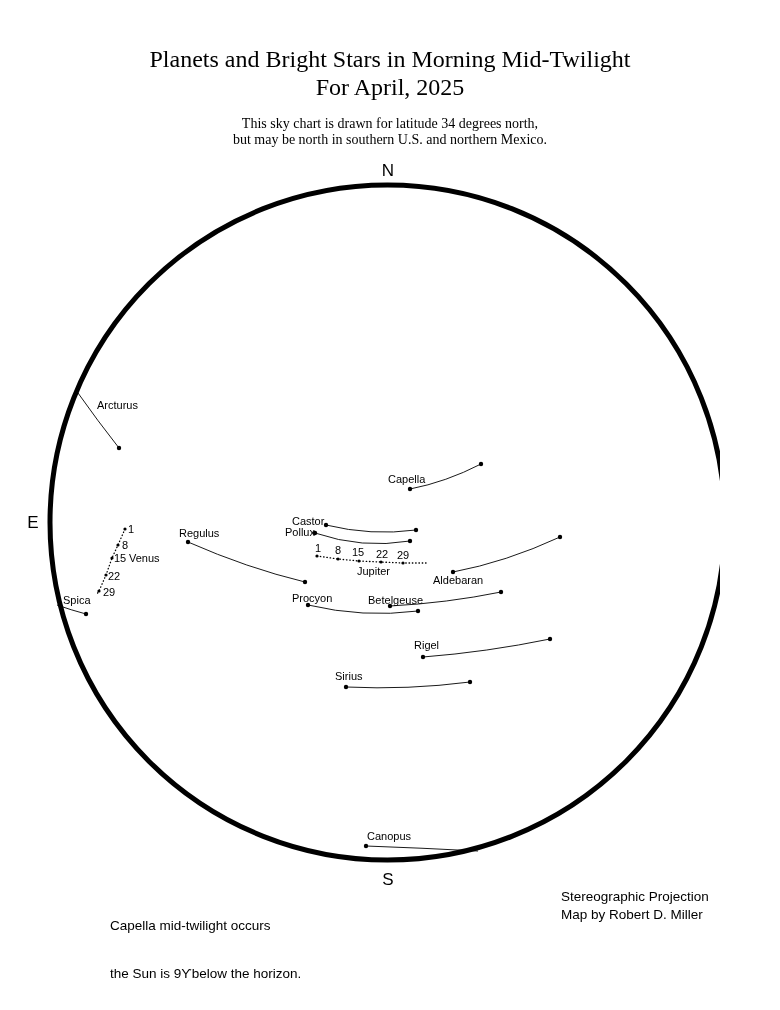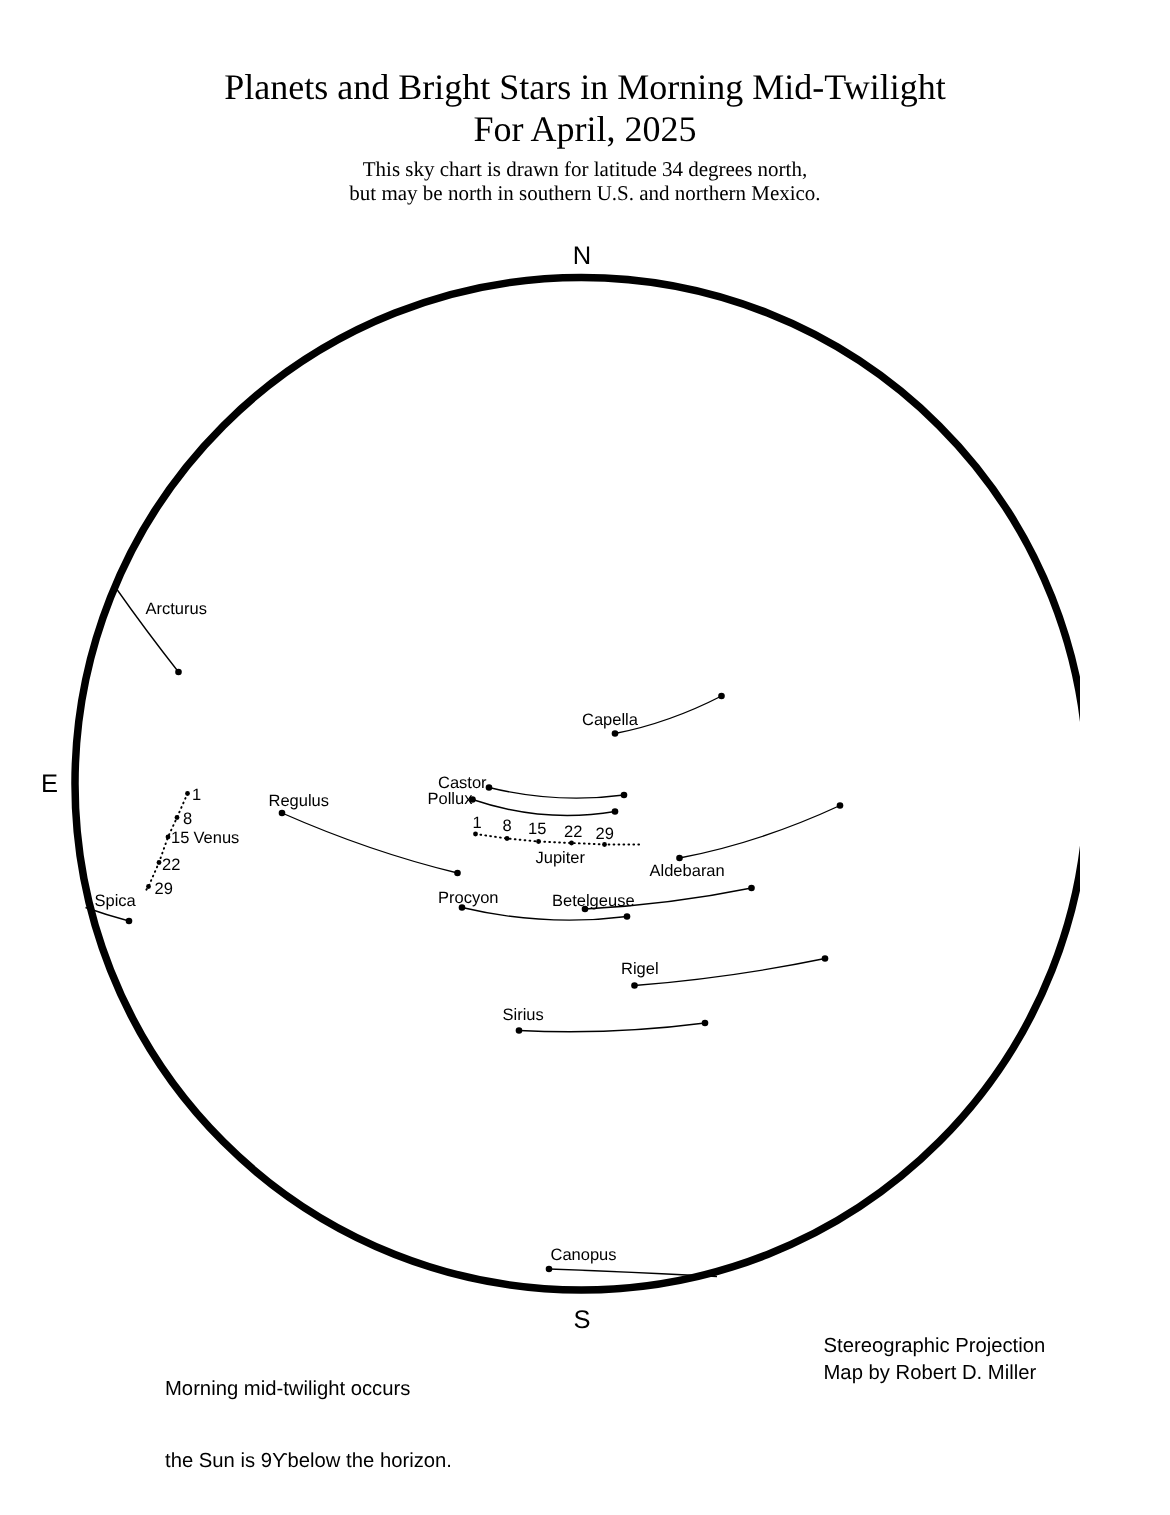--- a/index.html
+++ b/index.html
@@ -1,26 +1,26 @@
 <!DOCTYPE html>
 <html><head>
 <meta charset="utf-8">
 <style>
   html,body{margin:0;padding:0;background:#fff;}
   .page{position:relative;width:720px;height:1010px;background:#ffffff;overflow:hidden;
         font-family:"Liberation Sans",sans-serif;color:#000;}
   .header{position:absolute;top:45px;left:0;width:780px;text-align:center;z-index:2;}
   .title-line{font-family:"Liberation Serif",serif;font-size:24px;line-height:28px;color:#000;}
-  .subtitle{margin-top:5px;}
+  .subtitle{margin-top:15px;}
   .subtitle-line{font-family:"Liberation Serif",serif;font-size:14px;line-height:16px;color:#000;}
   #sky-svg{position:absolute;top:0;left:0;z-index:1;}
   #sky-svg text{font-family:"Liberation Sans",sans-serif;fill:#000;}
   .footer-left{position:absolute;left:110px;top:886px;z-index:2;
                font-size:13.5px;line-height:16px;white-space:pre;}
-  .footer-right{position:absolute;left:549px;top:888px;z-index:2;
+  .footer-right{position:absolute;left:561px;top:888px;z-index:2;
                 font-size:13.5px;line-height:18px;}
 </style>
 </head>
 <body>
 <div class="page">
 
   <div class="header">
     <div class="title">
       <div class="title-line">Planets and Bright Stars in Morning Mid-Twilight</div>
       <div class="title-line">For April, 2025</div>
@@ -102,21 +102,21 @@
       <circle cx="403" cy="563" r="1.6" fill="#000000"></circle>
       <text x="315" y="552" font-size="11">1</text>
       <text x="335" y="554" font-size="11">8</text>
       <text x="352" y="556" font-size="11">15</text>
       <text x="376" y="558" font-size="11">22</text>
       <text x="397" y="559" font-size="11">29</text>
       <text x="357" y="575" font-size="11">Jupiter</text>
     </svg>
 
   <div class="footer-left">
-    <div>Morning mid-twilight occurs</div>
+    <div>Capella mid-twilight occurs</div>
     <div>the Sun is 9ϒbelow the horizon.</div>
     
     
     
   </div>
 
   <div class="footer-right">
     <div>Stereographic Projection</div>
     <div>Map by Robert D. Miller</div>
   </div>

